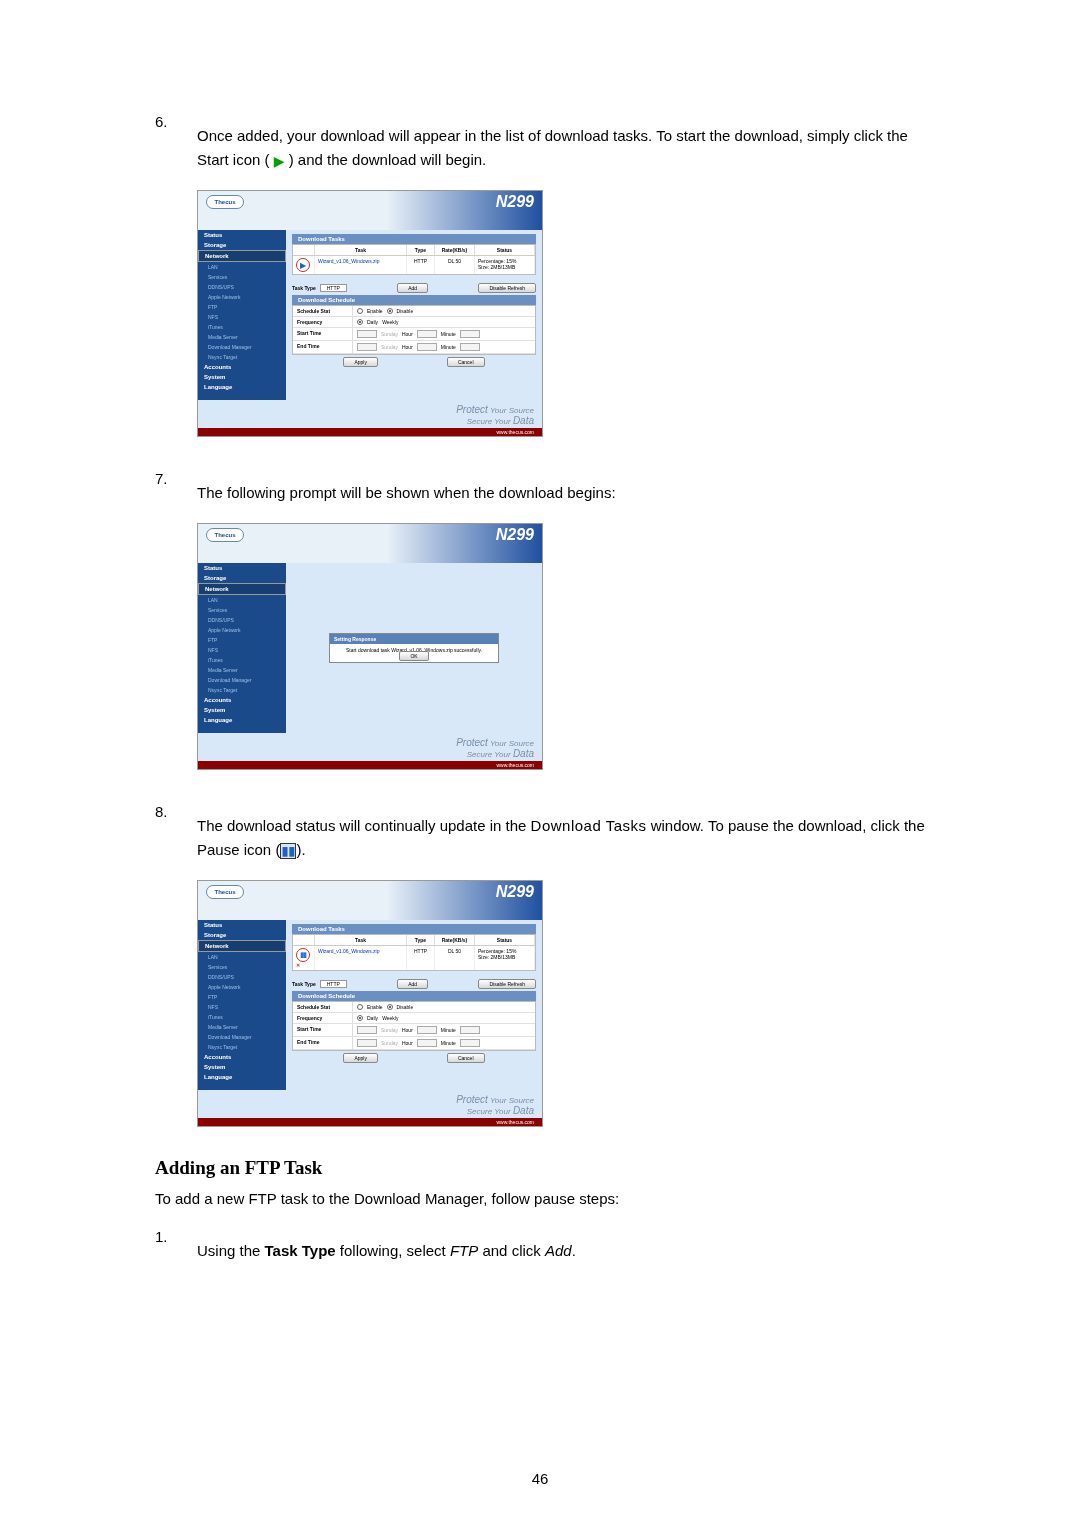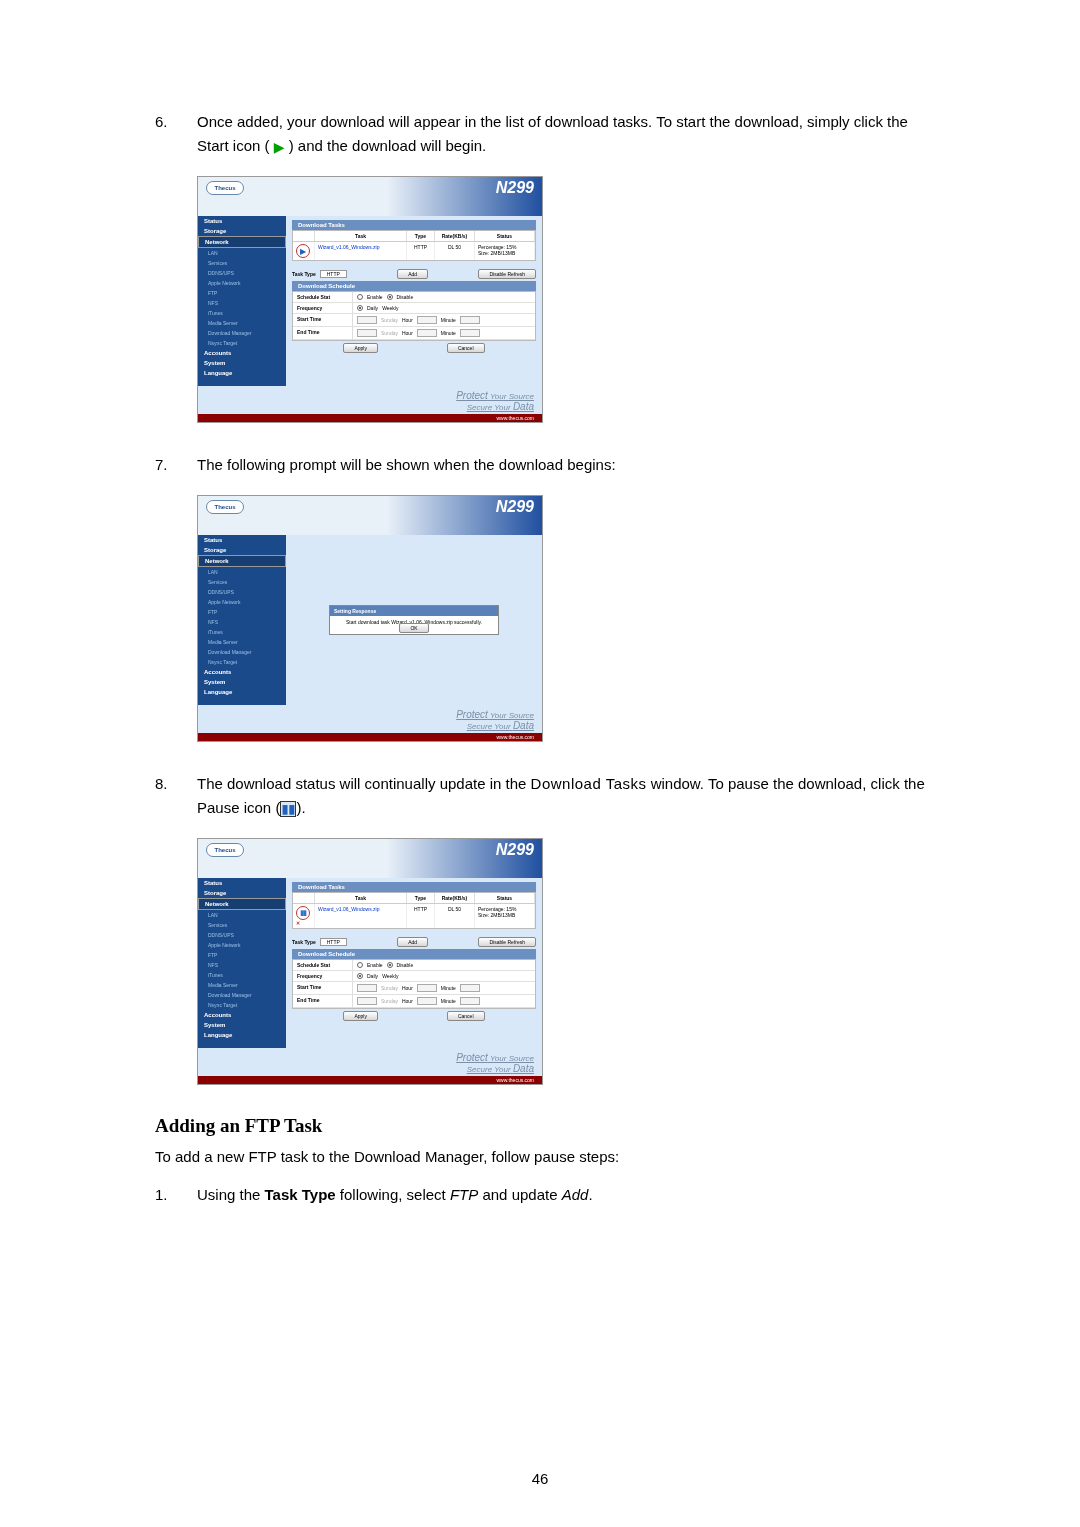--- a/index.html
+++ b/index.html
@@ -14,21 +14,21 @@
     }
     .step {
       display: flex;
       margin-bottom: 12px;
       font-size: 15px;
       line-height: 1.6;
     }
     .step-num {
       min-width: 42px;
     }
-    .step-text { flex: 1; }
+    .step-text { flex: 1; margin-top: 14px; }
     .inline-icon {
       display: inline-block;
       vertical-align: middle;
     }
     .screenshot {
       margin: 18px 0 30px 42px;
       width: 346px;
       border: 1px solid #999;
       font-family: Arial, sans-serif;
       font-size: 6px;
@@ -136,21 +136,20 @@
     .btnrow { display: flex; gap: 6px; justify-content: center; margin-top: 2px; }
     .ss-footer {
       background: #d8e8f8;
       text-align: right;
       padding: 4px 8px 2px 8px;
     }
     .protect {
       color: #7a8fa8;
       font-size: 8px;
       font-style: italic;
-      text-decoration: underline;
     }
     .protect .big { font-size: 10px; }
     .ss-urlbar {
       background: #8b0000;
       color: #fff;
       font-size: 5px;
       text-align: right;
       padding: 1px 8px;
     }
     .dialog {
@@ -509,17 +508,17 @@
   </div>
   <div class="ss-urlbar">www.thecus.com</div>
 </div>
 
 <div class="h2">Adding an FTP Task</div>
 <div class="para">To add a new FTP task to the Download Manager, follow pause steps:</div>
 
 <div class="step">
   <div class="step-num">1.</div>
   <div class="step-text">
-    <span>Using the </span><span class="bold"><span>Task Type</span></span><span> following, select </span><span class="italic">FTP</span><span> and update </span><span class="italic">Add</span><span>.</span>
+    <span>Using the </span><span class="bold"><span>Task Type</span></span><span> following, select </span><span class="italic">FTP</span><span> and click </span><span class="italic">Add</span><span>.</span>
   </div>
 </div>
 
 <div class="pagenum">46</div>
 
 </body></html>

